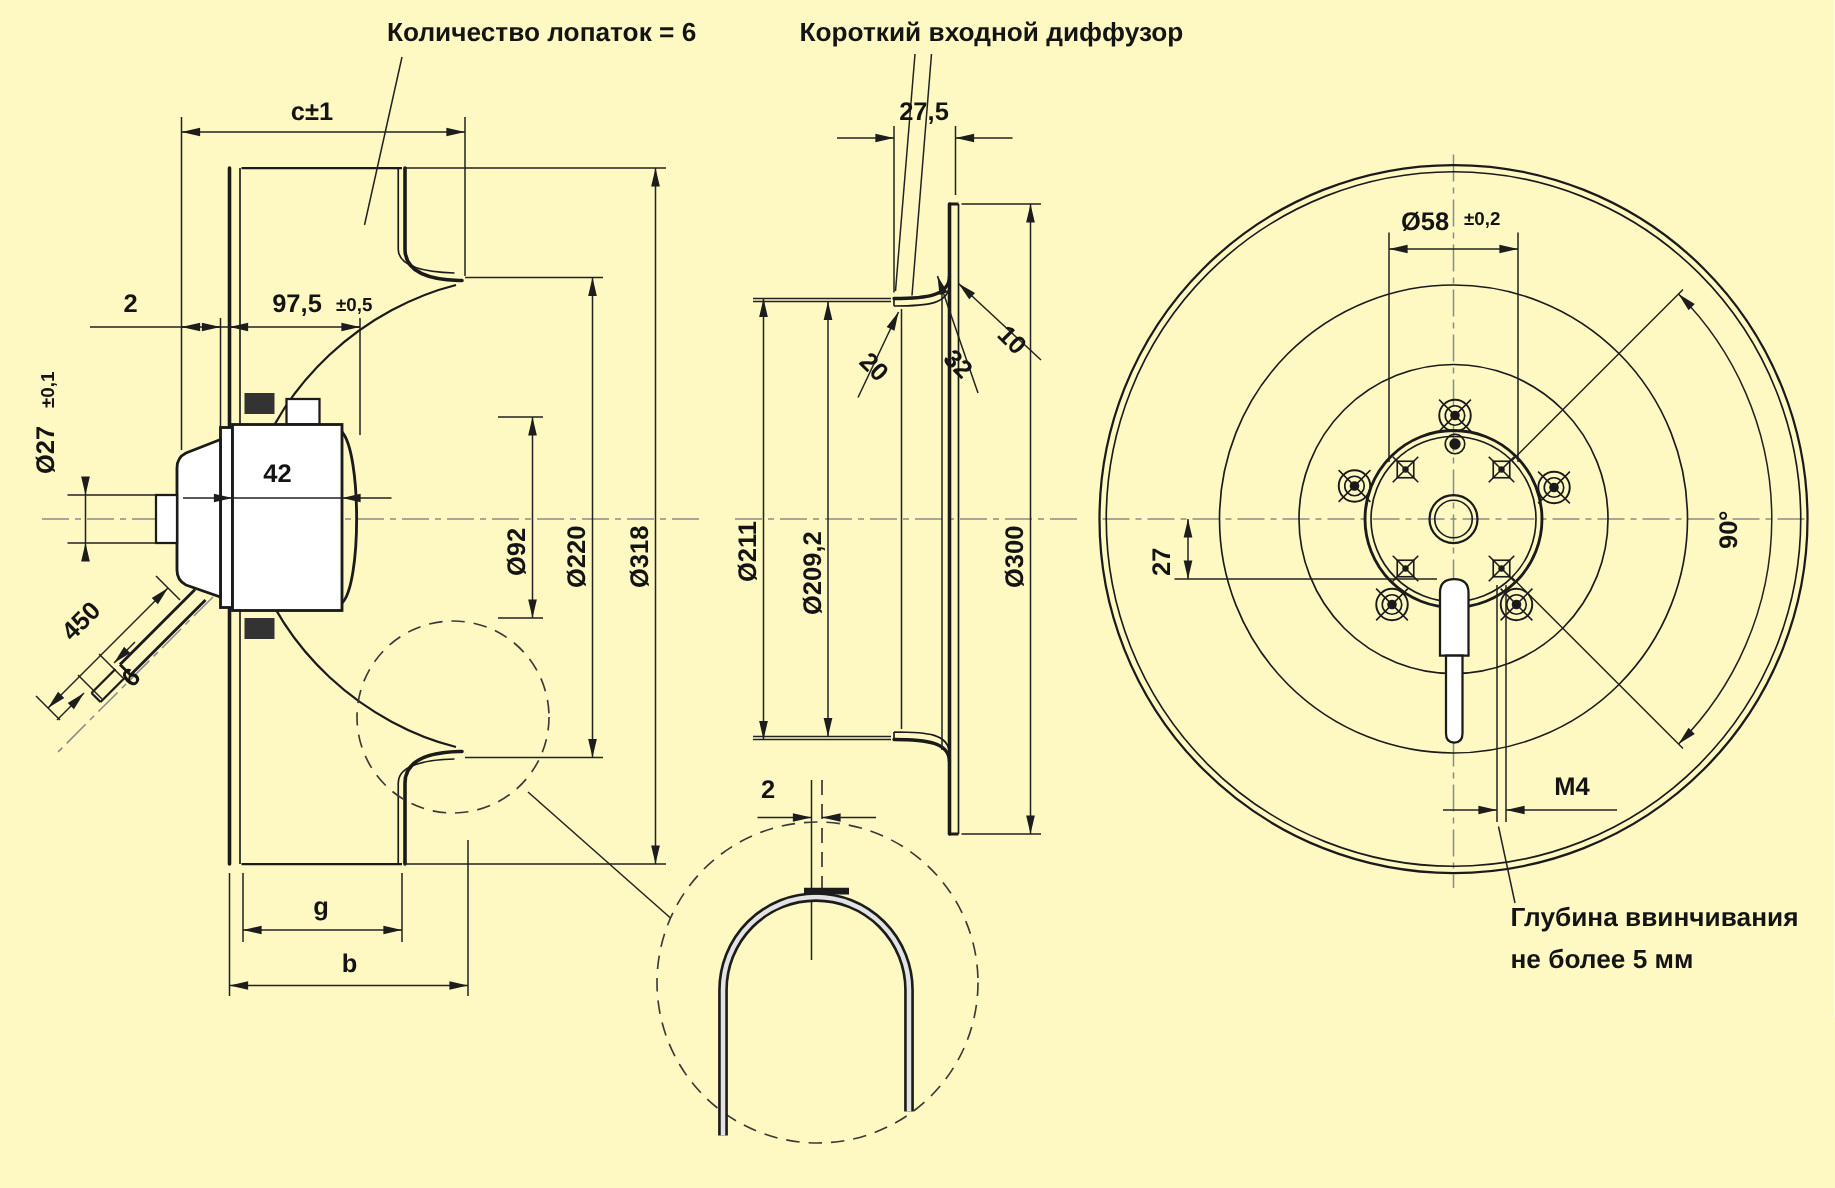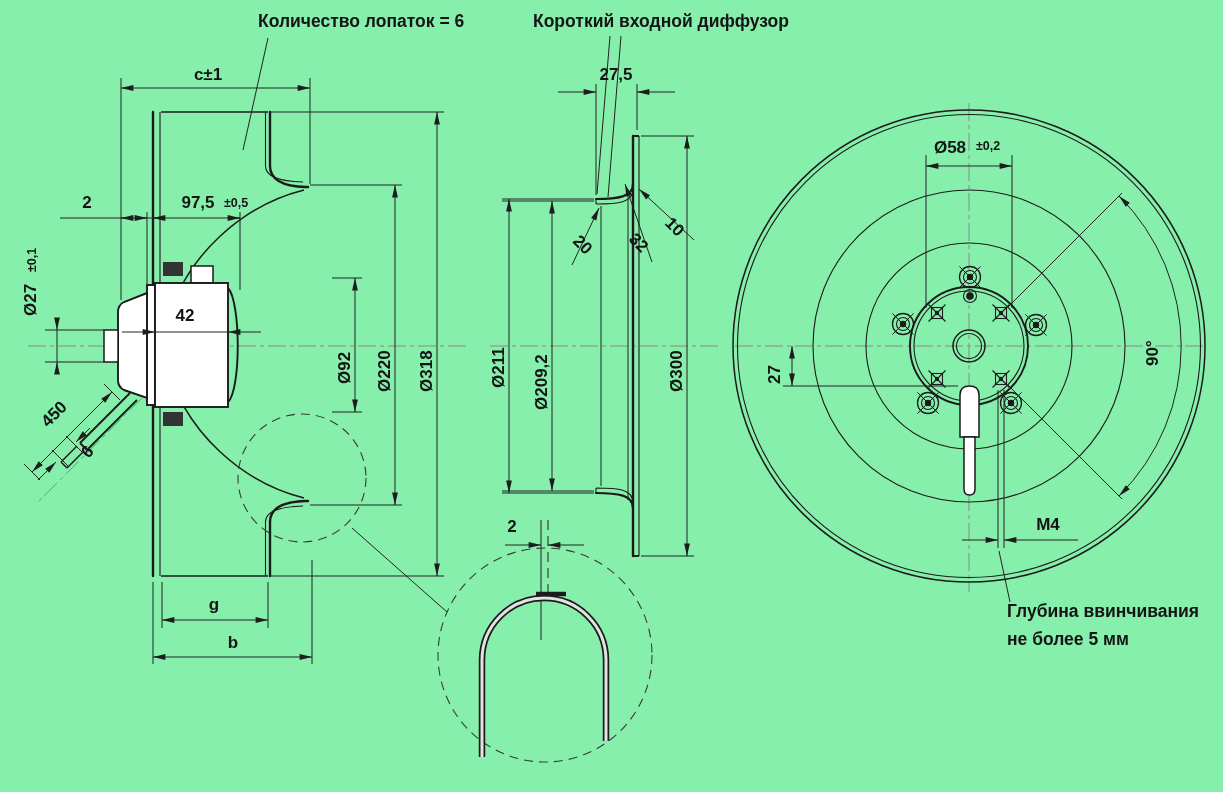--- a/index.html
+++ b/index.html
@@ -1,16 +1,16 @@
 <!DOCTYPE html>
 <html><head>
 <meta charset="utf-8">
 <style>
   html,body{margin:0;padding:0;background:#fff}
-  .stage{position:relative;width:1223px;height:792px;background:#86efac;overflow:hidden}
+  .stage{position:relative;width:1223px;height:792px;background:#fef9c3;overflow:hidden}
   svg{display:block}
   text{font-family:"Liberation Sans","DejaVu Sans",sans-serif;font-weight:700;font-size:17px;fill:#141414}
   .tol{font-size:12.5px}
   .lbl{font-size:17.5px}
   .p24{stroke:#1b1b1b;stroke-width:2.4;fill:none;stroke-linecap:round}
   .p22{stroke:#1b1b1b;stroke-width:2.2;fill:none;stroke-linecap:round}
   .p2{stroke:#1b1b1b;stroke-width:1.9;fill:none}
   .p15{stroke:#1b1b1b;stroke-width:1.5;fill:none}
   .p12{stroke:#1b1b1b;stroke-width:1.1;fill:none}
   .d{stroke:#222;stroke-width:1;fill:none}

